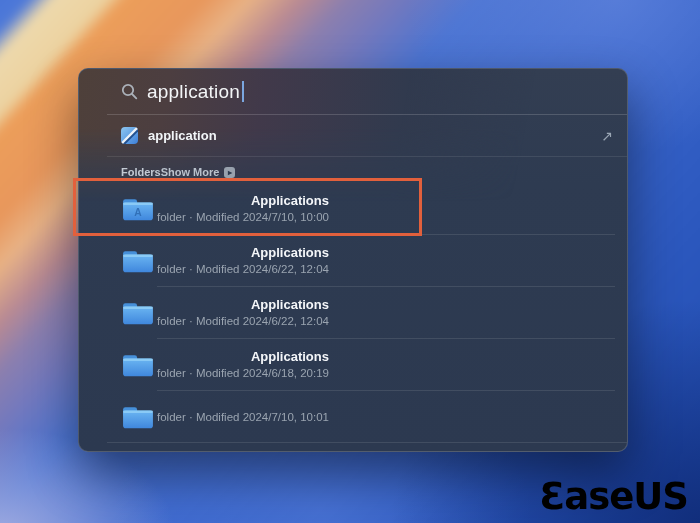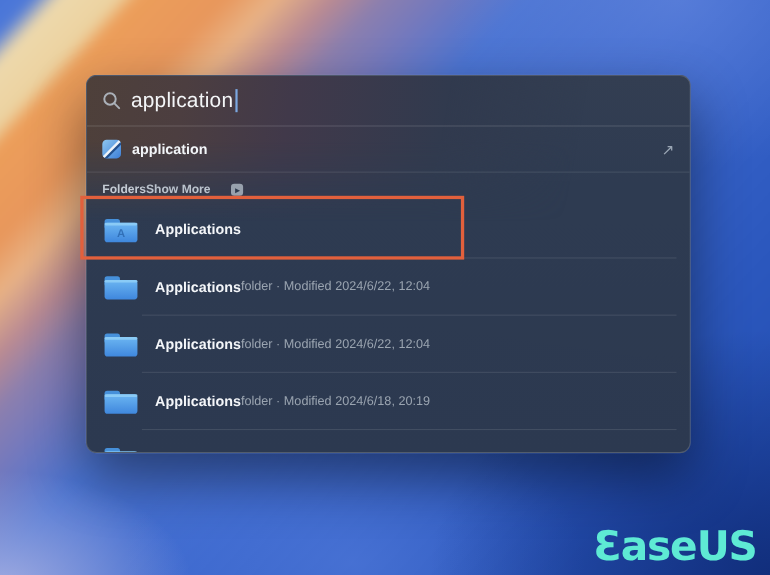--- a/index.html
+++ b/index.html
@@ -22,27 +22,28 @@
       #2b57bd 75%, #1d47a8 100%);
     filter:blur(5px);
   }
   .facet-tr{position:absolute;inset:0;background:radial-gradient(300px 220px at 88% 0%, rgba(110,142,226,0.50), rgba(110,142,226,0) 70%);}
   .facet-br{position:absolute;inset:0;background:radial-gradient(430px 310px at 100% 100%, rgba(13,38,110,0.78), rgba(13,38,110,0) 72%);}
   .facet-bl{position:absolute;inset:0;background:radial-gradient(250px 150px at 0% 102%, rgba(168,176,226,0.9), rgba(168,176,226,0) 70%);}
   .facet-bm{position:absolute;inset:0;background:radial-gradient(300px 190px at 46% 98%, rgba(94,134,228,0.45), rgba(94,134,228,0) 70%);}
 
   
   .panel{
-    position:absolute;left:78px;top:68px;width:550px;height:344px;
+    position:absolute;left:78px;top:68px;width:550px;height:384px;
     border-radius:10px;overflow:hidden;
     background:linear-gradient(180deg,#333e52 0%,#2e3b51 30%,#2c3950 100%);
     border:1px solid rgba(255,255,255,0.16);
     box-shadow:0 22px 50px rgba(0,0,0,0.45);
     box-sizing:border-box;
     z-index:10;
+    padding-left:28px;
   }
   .warm-tint{
     position:absolute;left:0;top:0;right:0;height:132px;pointer-events:none;
     background:linear-gradient(100deg,#4e403a 0%,#4c3e40 16%,#41394a 33%,#313a4e 58%,rgba(46,57,77,0) 80%);
     -webkit-mask-image:linear-gradient(180deg,#000 45%,transparent 100%);
             mask-image:linear-gradient(180deg,#000 45%,transparent 100%);
   }
   .panel-inner{position:relative;z-index:2;height:100%;display:flex;flex-direction:column;}
 
   .search-row{height:46px;display:flex;align-items:center;padding:0 14px;
@@ -54,45 +55,45 @@
   .tophit-icon{width:17px;height:17px;border-radius:4px;position:relative;overflow:hidden;
     background:linear-gradient(135deg,#8ec7f0,#3d7fd8);flex:0 0 auto;}
   .tophit-icon .stripe{position:absolute;left:-4px;top:7px;width:26px;height:3px;background:#eef3f8;transform:rotate(-45deg);}
   .tophit-icon .stripe2{position:absolute;left:-4px;top:10px;width:26px;height:1.5px;background:#22508e;transform:rotate(-45deg);}
   .tophit-label{margin-left:10px;font-size:13px;font-weight:600;color:#f2f5f8;}
   .tophit-arrow{margin-left:auto;font-size:14px;color:#9aa6b4;}
 
   .section-row{height:27px;display:flex;align-items:flex-end;justify-content:flex-start;
     padding:0 14px 5px 14px;box-sizing:border-box;border-top:1px solid rgba(255,255,255,0.09);flex:0 0 auto;}
   .section-label{font-size:11px;font-weight:700;color:#c3cad3;}
-  .show-more{display:flex;align-items:center;gap:19px;font-size:11px;font-weight:700;color:#bac2cc;cursor:default;}
+  .show-more{display:flex;align-items:center;gap:5px;font-size:11px;font-weight:700;color:#bac2cc;cursor:default;}
   .sm-box{width:11px;height:11px;border-radius:3px;background:#98a1ad;color:#2e3a4e;
     font-size:8px;line-height:11px;text-align:center;display:inline-block;}
 
   .results-list{flex:0 0 auto;}
   .result-row{height:52px;display:flex;align-items:center;padding:0 14px;box-sizing:border-box;position:relative;}
   .result-row .sep{position:absolute;left:50px;right:12px;bottom:0;height:1px;background:rgba(255,255,255,0.10);}
   .folder-icon{width:34px;height:28px;flex:0 0 auto;}
   .result-title{font-size:13px;font-weight:600;color:#f4f6f9;line-height:16px;}
   .result-sub{font-size:11.5px;color:#9aa4b0;line-height:15px;margin-top:1px;}
-  .result-body{margin-left:14px;display:flex;flex-direction:row;text-align:right;}
+  .result-body{margin-left:2px;display:flex;flex-direction:column;text-align:right;}
 
   .other-sep{height:1px;background:rgba(255,255,255,0.10);margin-top:2px;}
   .other-row{padding:7px 14px 0 14px;font-family:Liberation Mono, monospace;}
 
   
   .highlight-box{
     position:absolute;left:73px;top:178px;width:343px;height:52px;
     border:3px solid #e2603c;z-index:40;pointer-events:none;
   }
 
   
   .logo{
     position:absolute;right:12px;bottom:8px;z-index:20;
-    font-family:"DejaVu Sans",sans-serif;font-weight:700;font-size:37px;color:#5eead4;
+    font-family:"DejaVu Sans",sans-serif;font-weight:700;font-size:37px;color:#000000;
     letter-spacing:-1px;line-height:1;
   }
 </style>
 </head>
 <body>
 
 <div class="wallpaper">
   <div class="bands"></div>
   <div class="facet-tr"></div>
   <div class="facet-bm"></div>
@@ -141,20 +142,21 @@
           <stop offset="1" stop-color="#3f87dd"></stop>
         </linearGradient>
       </defs>
       <rect x="2" y="4.5" width="15" height="10" rx="2.5" fill="#4690da"></rect>
       <rect x="2" y="8" width="32" height="19" rx="3" fill="url(#fg)"></rect>
       <rect x="2" y="8" width="32" height="2.6" rx="1.3" fill="#8ecdf6" opacity="0.9"></rect>
       <text class="a-glyph" x="18" y="22" text-anchor="middle" font-family="Liberation Sans, sans-serif" font-size="11" font-weight="bold" fill="#2e6cb4" opacity="0.9" style="display: block;">A</text>
     </svg>
     <span class="result-body">
       <span class="result-title">Applications</span>
+      <span class="result-sub">folder · Modified 2024/7/10, 10:00</span>
     </span>
     <span class="sep"></span>
   </div>
 
   <div class="result-row">
     <svg class="folder-icon" viewBox="0 0 36 30">
       <defs>
         <linearGradient id="fg" x1="0" y1="0" x2="0" y2="1">
           <stop offset="0" stop-color="#6cb6f2"></stop>
           <stop offset="1" stop-color="#3f87dd"></stop>
@@ -219,20 +221,21 @@
           <stop offset="0" stop-color="#6cb6f2"></stop>
           <stop offset="1" stop-color="#3f87dd"></stop>
         </linearGradient>
       </defs>
       <rect x="2" y="4.5" width="15" height="10" rx="2.5" fill="#4690da"></rect>
       <rect x="2" y="8" width="32" height="19" rx="3" fill="url(#fg)"></rect>
       <rect x="2" y="8" width="32" height="2.6" rx="1.3" fill="#8ecdf6" opacity="0.9"></rect>
       <text class="a-glyph" x="18" y="22" text-anchor="middle" font-family="Liberation Sans, sans-serif" font-size="11" font-weight="bold" fill="#2e6cb4" opacity="0.9" style="display:none">A</text>
     </svg>
     <span class="result-body">
+      <span class="result-sub">folder · Modified 2024/7/10, 10:01</span>
     </span>
     <span class="sep" style="left: 0px; right: 0px;"></span>
   </div>
 </div>
 
     <div class="other-sep"></div>
     <div class="other-row">
       <span class="section-label">Other</span>
     </div>
 

